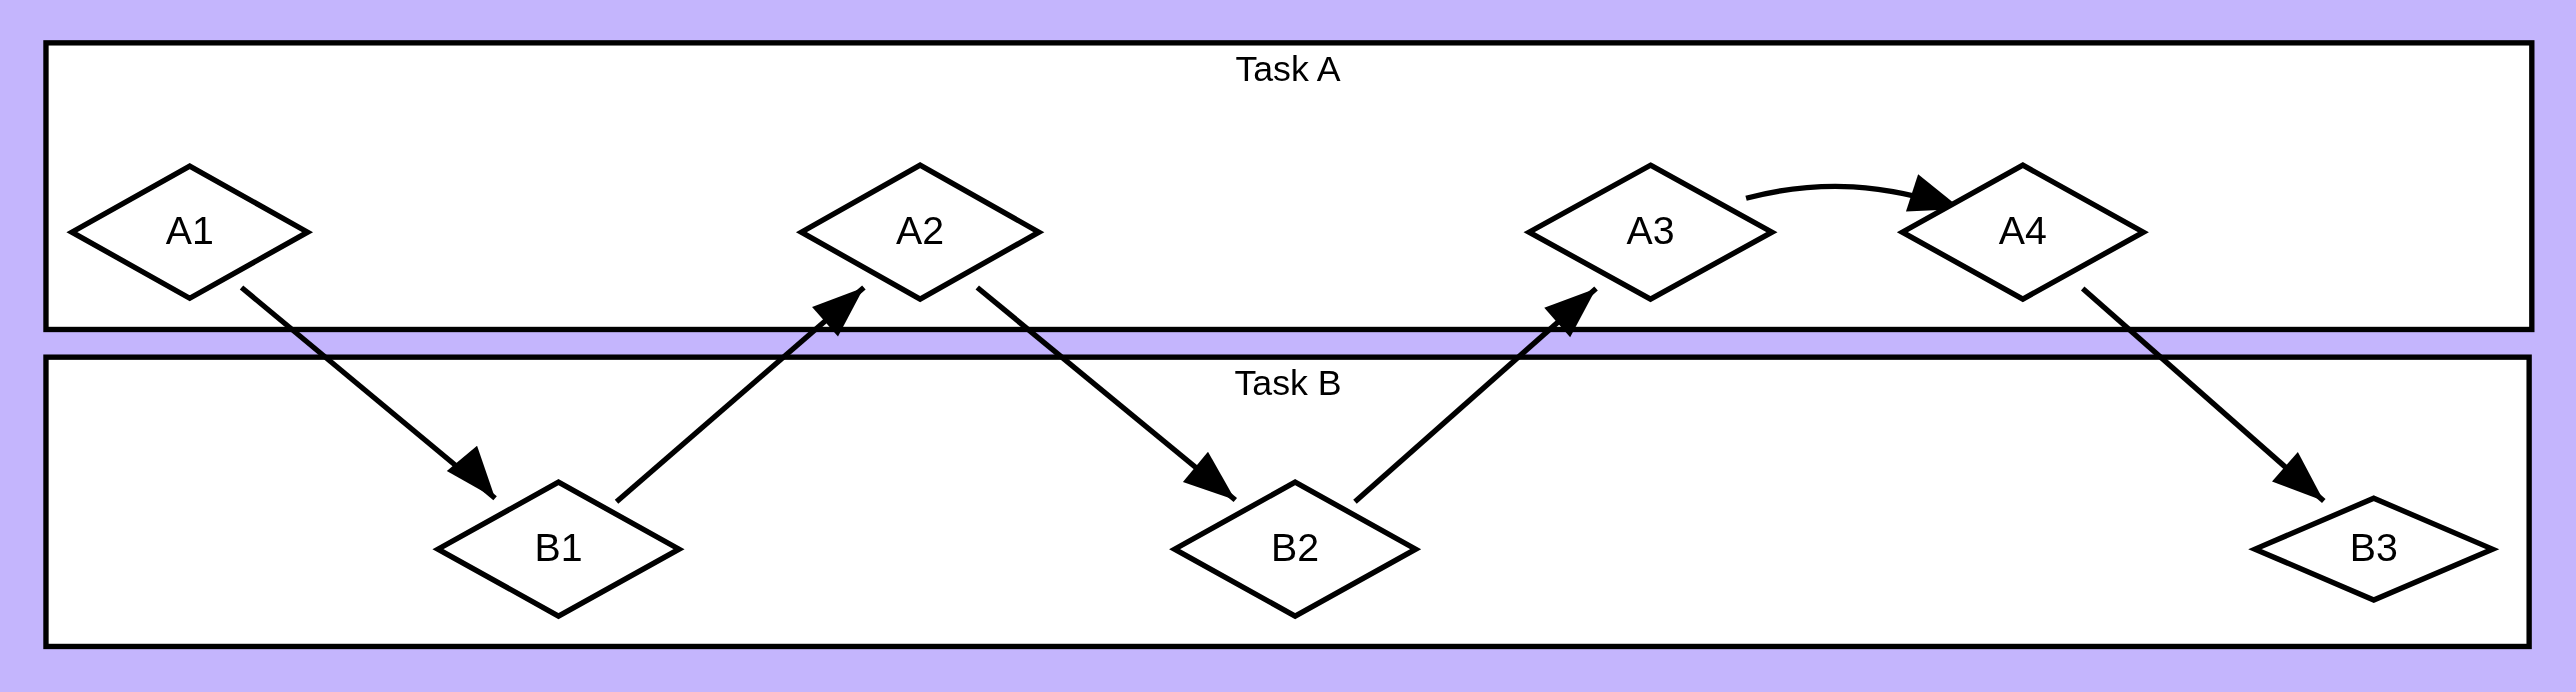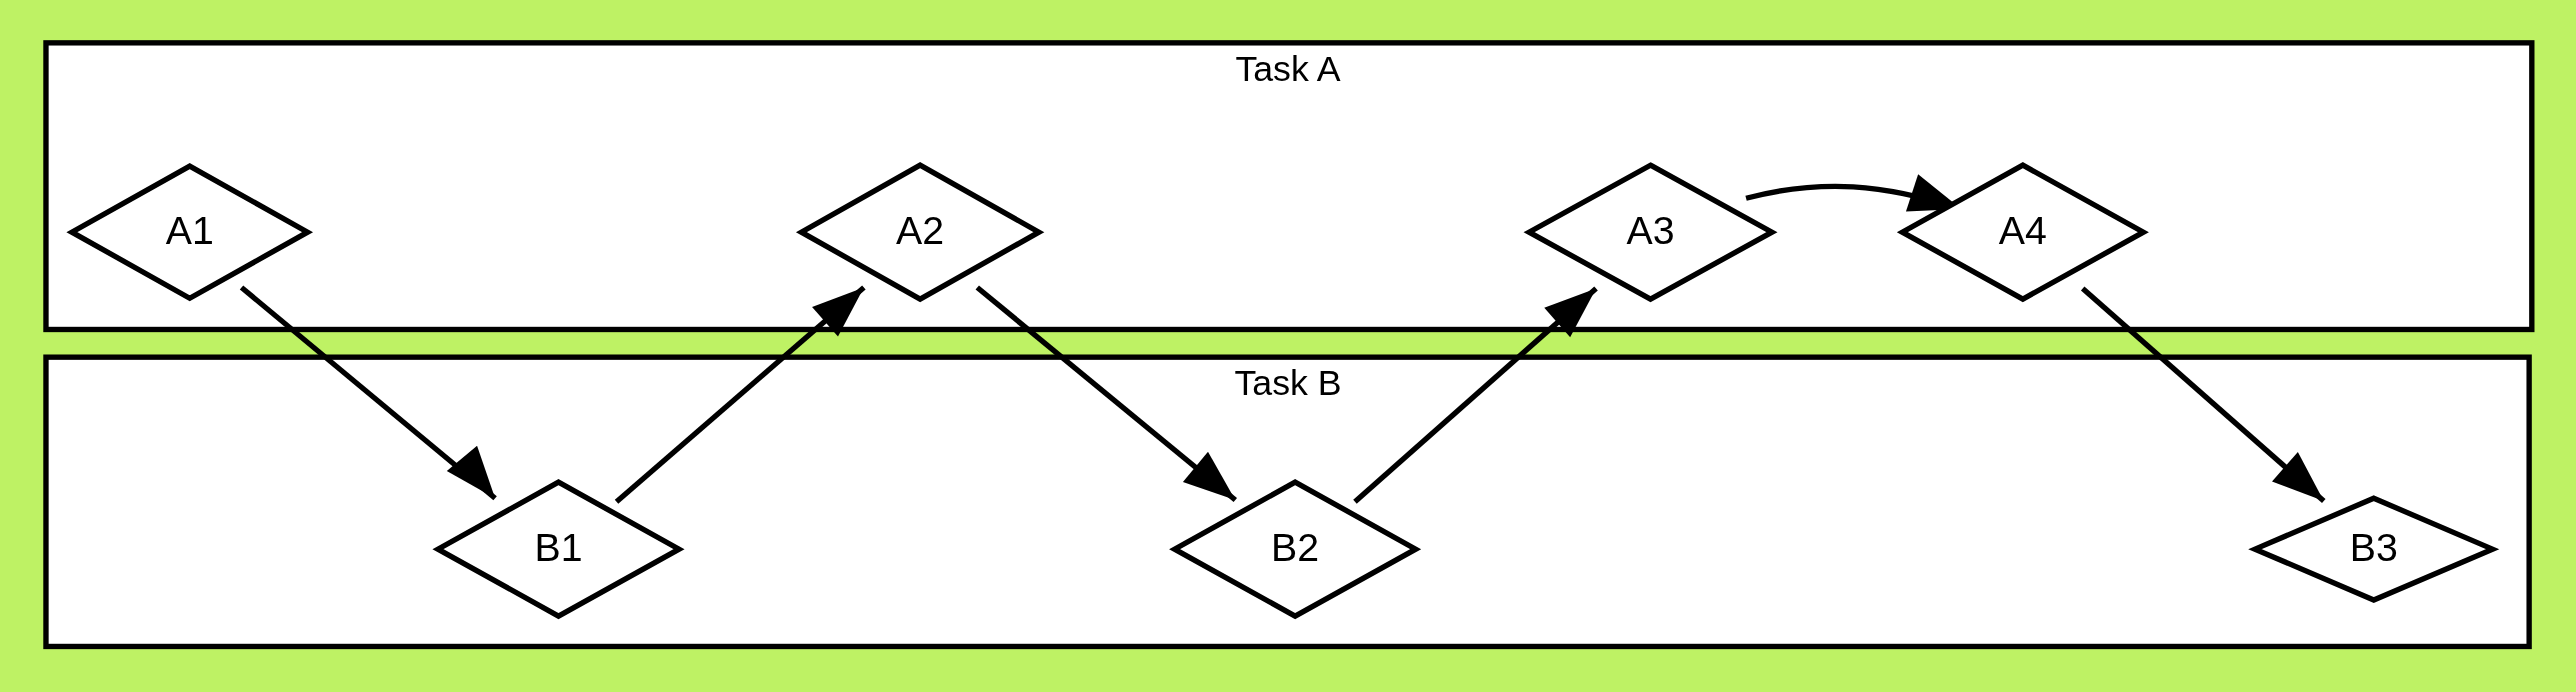--- a/index.html
+++ b/index.html
@@ -7,21 +7,21 @@
     padding: 0;
     background: #ffffff;
   }
   body {
     font-family: "Liberation Sans", sans-serif;
   }
   #canvas {
     position: relative;
     width: 2576px;
     height: 692px;
-    background: #bef264;
+    background: #c4b5fd;
     overflow: hidden;
   }
   #diagram {
     position: absolute;
     top: 0;
     left: 0;
     width: 2576px;
     height: 692px;
   }
   .lane-box {

